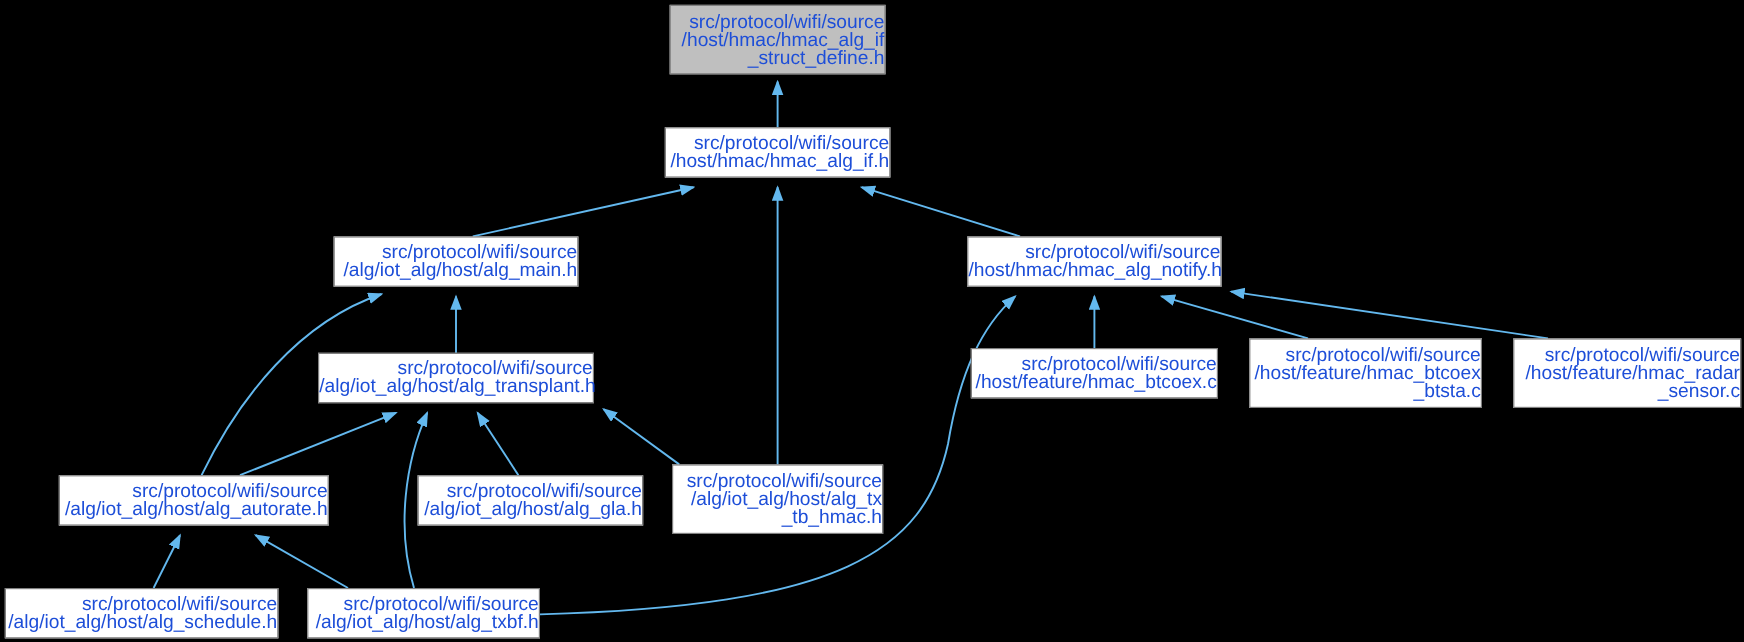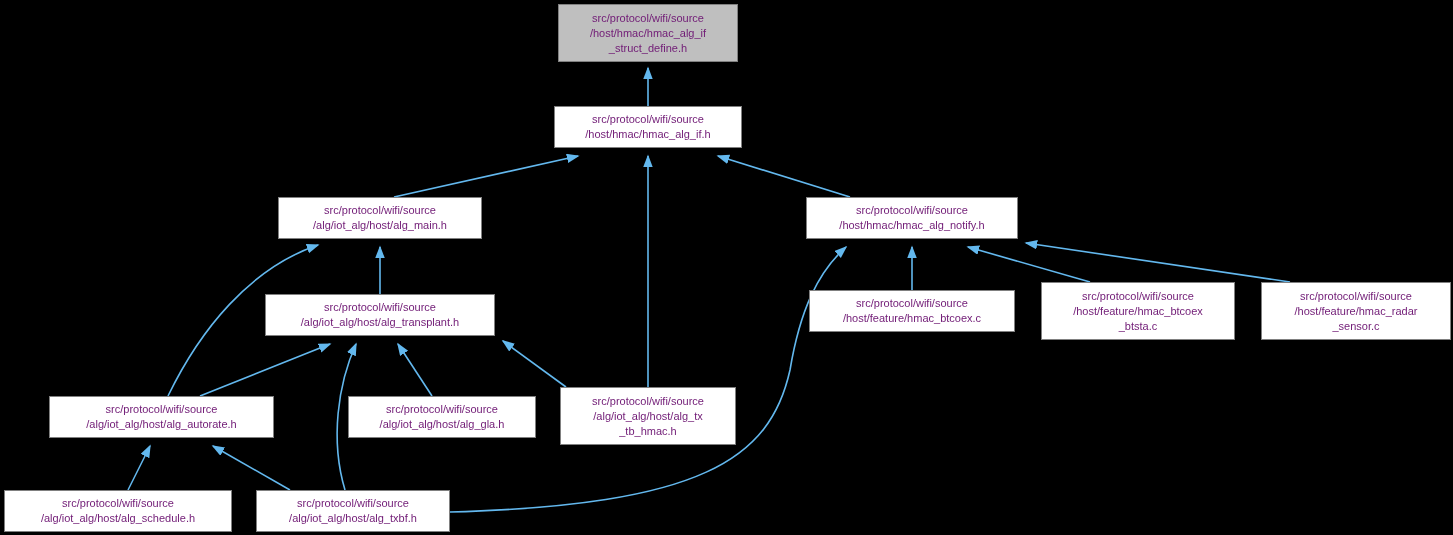--- a/index.html
+++ b/index.html
@@ -21,24 +21,24 @@
     top: 0;
     width: 1453px;
     height: 535px;
     pointer-events: none;
   }
   .node {
     position: absolute;
     box-sizing: border-box;
     border: 1px solid #808080;
     background: #ffffff;
-    color: #701a75;
-    font-size: 11px;
+    color: #1d4ed8;
+    font-size: 16px;
     line-height: 15px;
-    text-align: center;
+    text-align: right;
     display: flex;
     align-items: center;
     justify-content: center;
     white-space: pre;
     cursor: default;
     z-index: 2;
   }
   .node.current {
     background: #bfbfbf;
   }

